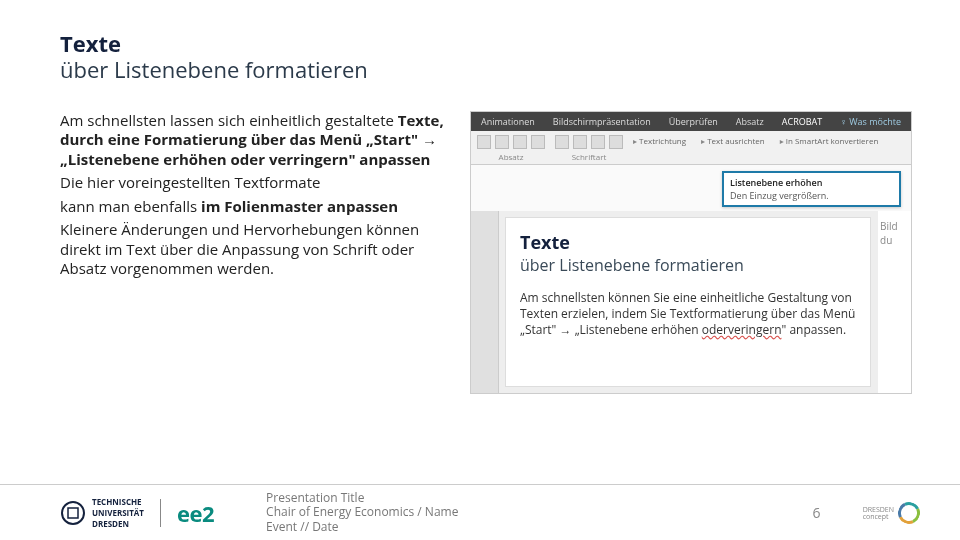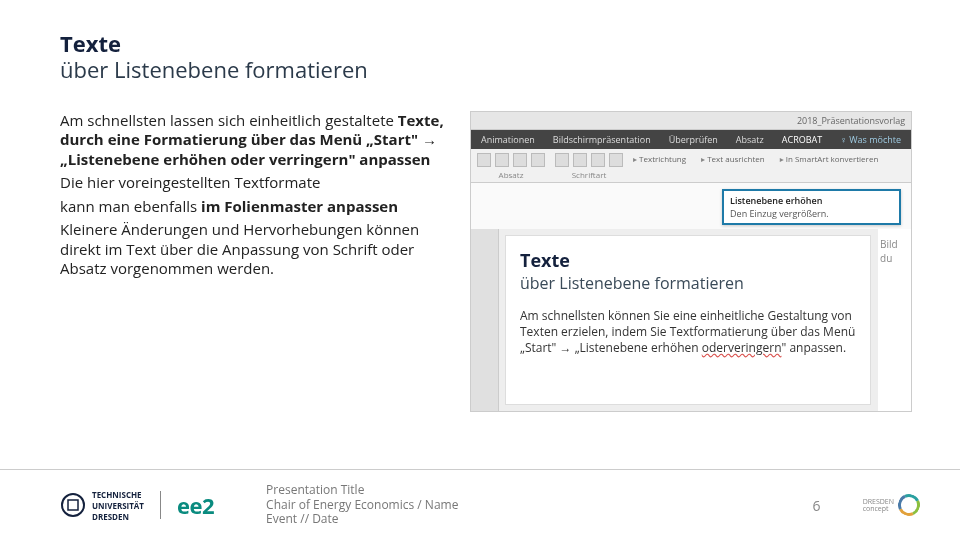--- a/index.html
+++ b/index.html
@@ -31,21 +31,21 @@
   .tooltip-box .tt-title { font-weight: 600; color: #222; }
   .tooltip-box .tt-body { color: #555; }
   .ppt-slidearea { display: flex; background: #eee; }
   .ppt-thumb { width: 28px; background: #e0e0e0; border-right: 1px solid #ccc; }
   .ppt-canvas { flex: 1; background: #fff; margin: 6px; padding: 12px 14px 10px 14px; border: 1px solid #ddd; min-height: 170px; }
   .pc-title1 { font-size: 18px; font-weight: 700; color: #14213d; }
   .pc-title2 { font-size: 16px; font-weight: 400; color: #3a4a58; margin-bottom: 14px; }
   .pc-body { font-size: 12px; color: #333; line-height: 1.35; }
   .pc-redline { text-decoration: underline; text-decoration-color: #d9534f; text-decoration-style: wavy; }
   .ppt-sidecap { width: 34px; background: #fff; font-size: 10px; color: #888; padding: 8px 2px; border-left: 1px solid #eee; }
-  .footer { position: absolute; left: 0; right: 0; bottom: 0; height: 71px; border-top: 1px solid #ccc; display: flex; align-items: center; padding: 0 40px 0 60px; gap: 12px; }
+  .footer { position: absolute; left: 0; right: 0; bottom: 0; height: 56px; border-top: 1px solid #ccc; display: flex; align-items: center; padding: 0 40px 0 60px; gap: 12px; }
   .logo-tud { display: flex; align-items: center; gap: 6px; font-size: 8px; font-weight: 700; color: #14213d; }
   .logo-tud svg { flex: none; }
   .divider { width: 1px; height: 28px; background: #888; margin: 0 4px; }
   .logo-ee2 { font-size: 22px; font-weight: 700; color: #0a8b7f; letter-spacing: -0.5px; }
   .footer-meta { font-size: 12px; color: #777; line-height: 1.2; margin-left: 40px; }
   .page-num { margin-left: auto; font-size: 14px; color: #888; }
   .dresden-concept { margin-left: 30px; display: flex; align-items: center; gap: 4px; font-size: 7px; color: #888; line-height: 1; }
   .dc-ring { width: 22px; height: 22px; border-radius: 50%; border: 3px solid transparent; border-top-color: #2aa0a0; border-right-color: #8bbf3f; border-bottom-color: #e2a13a; border-left-color: #4a7aa8; transform: rotate(20deg); }
   b { font-weight: 700; }
 </style>
@@ -68,21 +68,20 @@
       </p>
       <p>Die hier voreingestellten Textformate</p>
       <p>
         <span>kann man ebenfalls </span><b>im Folienmaster anpassen</b>
       </p>
       <p>Kleinere Änderungen und Hervorhebungen können direkt im Text über die Anpassung von Schrift oder Absatz vorgenommen werden.</p>
     </div>
 
     <div class="right-col">
       <div class="ppt-mock">
-        <div class="ppt-titlebar">2018_Präsentationsvorlag</div>
         <div class="ppt-ribbon-tabs">
           <span>Animationen</span>
           <span>Bildschirmpräsentation</span>
           <span>Überprüfen</span>
           <span>Absatz</span>
           <span class="acrobat">ACROBAT</span>
           <span class="tell"><span>♀</span> <span>Was möchte</span></span>
         </div>
         <div class="ppt-ribbon-body">
           <div class="rgrp">

